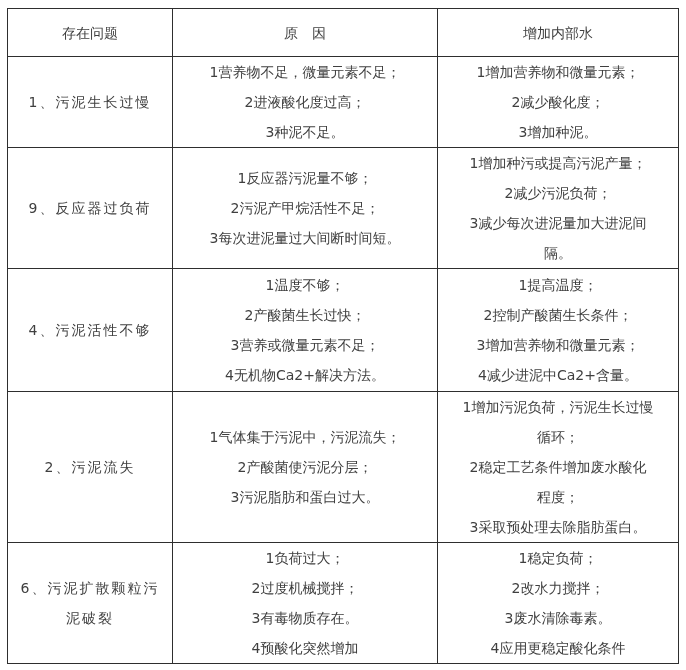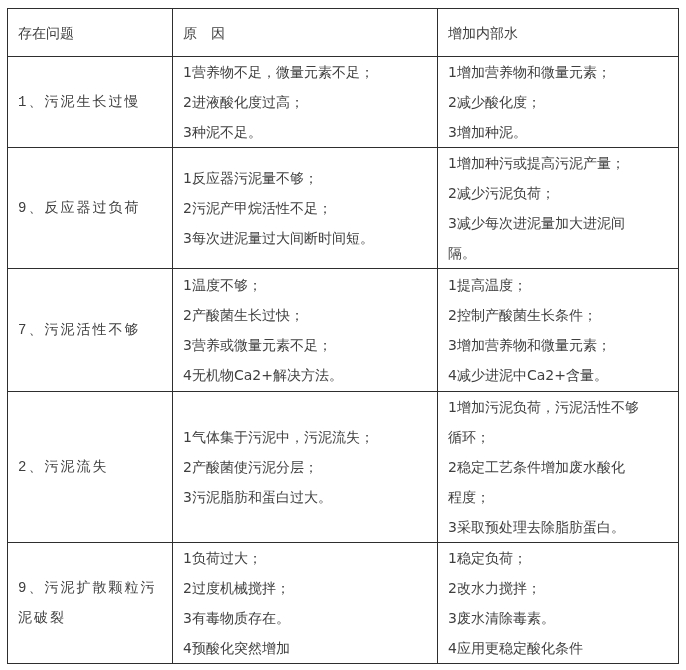--- a/index.html
+++ b/index.html
@@ -32,25 +32,25 @@
     padding: 0 10px;
     font-size: 14px;
     font-weight: normal;
     color: #3f3f3f;
     background: #ffffff;
     overflow: hidden;
   }
   .line {
     line-height: 30px;
     white-space: nowrap;
+    text-align: center;
   }
   td.problem .line {
     letter-spacing: 2px;
     white-space: normal;
-    font-family: Liberation Mono, monospace;
   }
   tr.hdr  { height: 48px; }
   tr.r0   { height: 90px; }
   tr.r1   { height: 119px; }
   tr.r2   { height: 123px; }
   tr.r3   { height: 148px; }
   tr.r4   { height: 114px; }
 </style>
 </head>
 <body>
@@ -102,21 +102,21 @@
         </td>
         <td>
           <div class="line">1增加种污或提高污泥产量；</div>
           <div class="line">2减少污泥负荷；</div>
           <div class="line">3减少每次进泥量加大进泥间</div>
           <div class="line">隔。</div>
         </td>
       </tr>
       <tr class="r2">
         <td class="problem">
-          <div class="line">7、污泥活性不够</div>
+          <div class="line">4、污泥活性不够</div>
         </td>
         <td>
           <div class="line">1温度不够；</div>
           <div class="line">2产酸菌生长过快；</div>
           <div class="line">3营养或微量元素不足；</div>
           <div class="line">4无机物Ca2+解决方法。</div>
         </td>
         <td>
           <div class="line">1提高温度；</div>
           <div class="line">2控制产酸菌生长条件；</div>
@@ -127,30 +127,30 @@
       <tr class="r3">
         <td class="problem">
           <div class="line">2、污泥流失</div>
         </td>
         <td>
           <div class="line">1气体集于污泥中，污泥流失；</div>
           <div class="line">2产酸菌使污泥分层；</div>
           <div class="line">3污泥脂肪和蛋白过大。</div>
         </td>
         <td>
-          <div class="line">1增加污泥负荷，污泥活性不够</div>
+          <div class="line">1增加污泥负荷，污泥生长过慢</div>
           <div class="line">循环；</div>
           <div class="line">2稳定工艺条件增加废水酸化</div>
           <div class="line">程度；</div>
           <div class="line">3采取预处理去除脂肪蛋白。</div>
         </td>
       </tr>
       <tr class="r4">
         <td class="problem">
-          <div class="line">9、污泥扩散颗粒污</div>
+          <div class="line">6、污泥扩散颗粒污</div>
           <div class="line">泥破裂</div>
         </td>
         <td>
           <div class="line">1负荷过大；</div>
           <div class="line">2过度机械搅拌；</div>
           <div class="line">3有毒物质存在。</div>
           <div class="line">4预酸化突然增加</div>
         </td>
         <td>
           <div class="line">1稳定负荷；</div>

